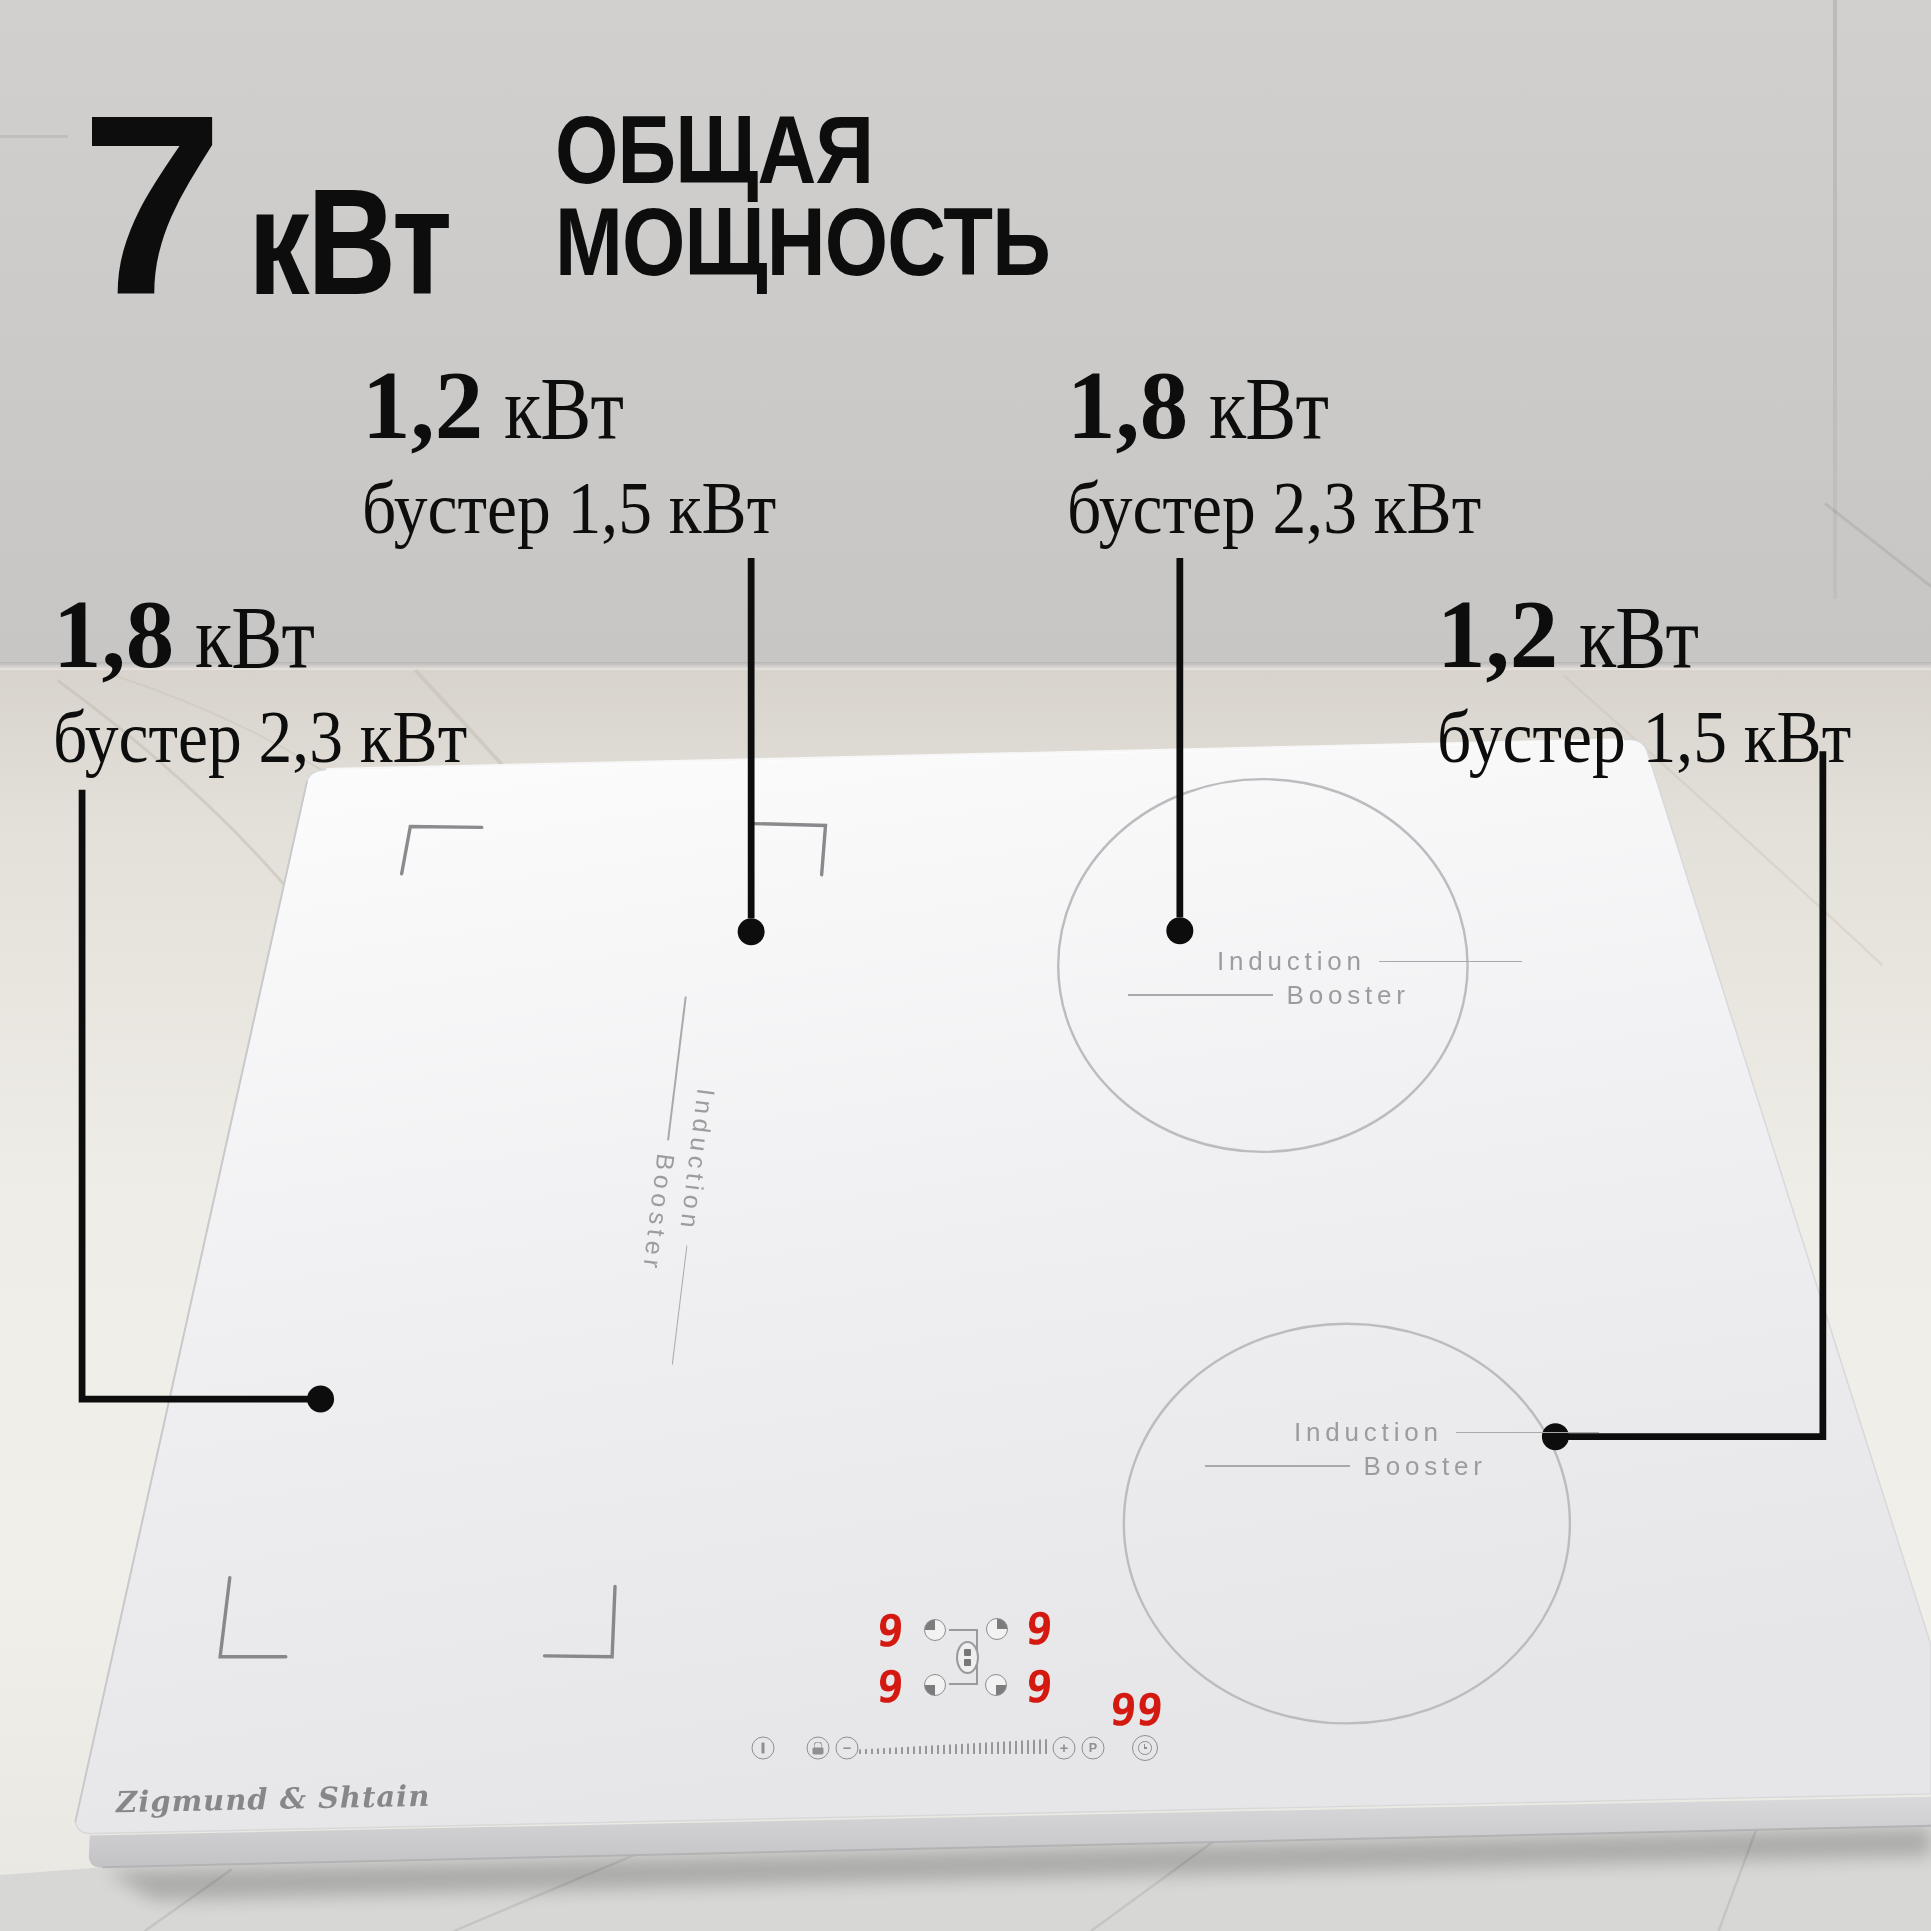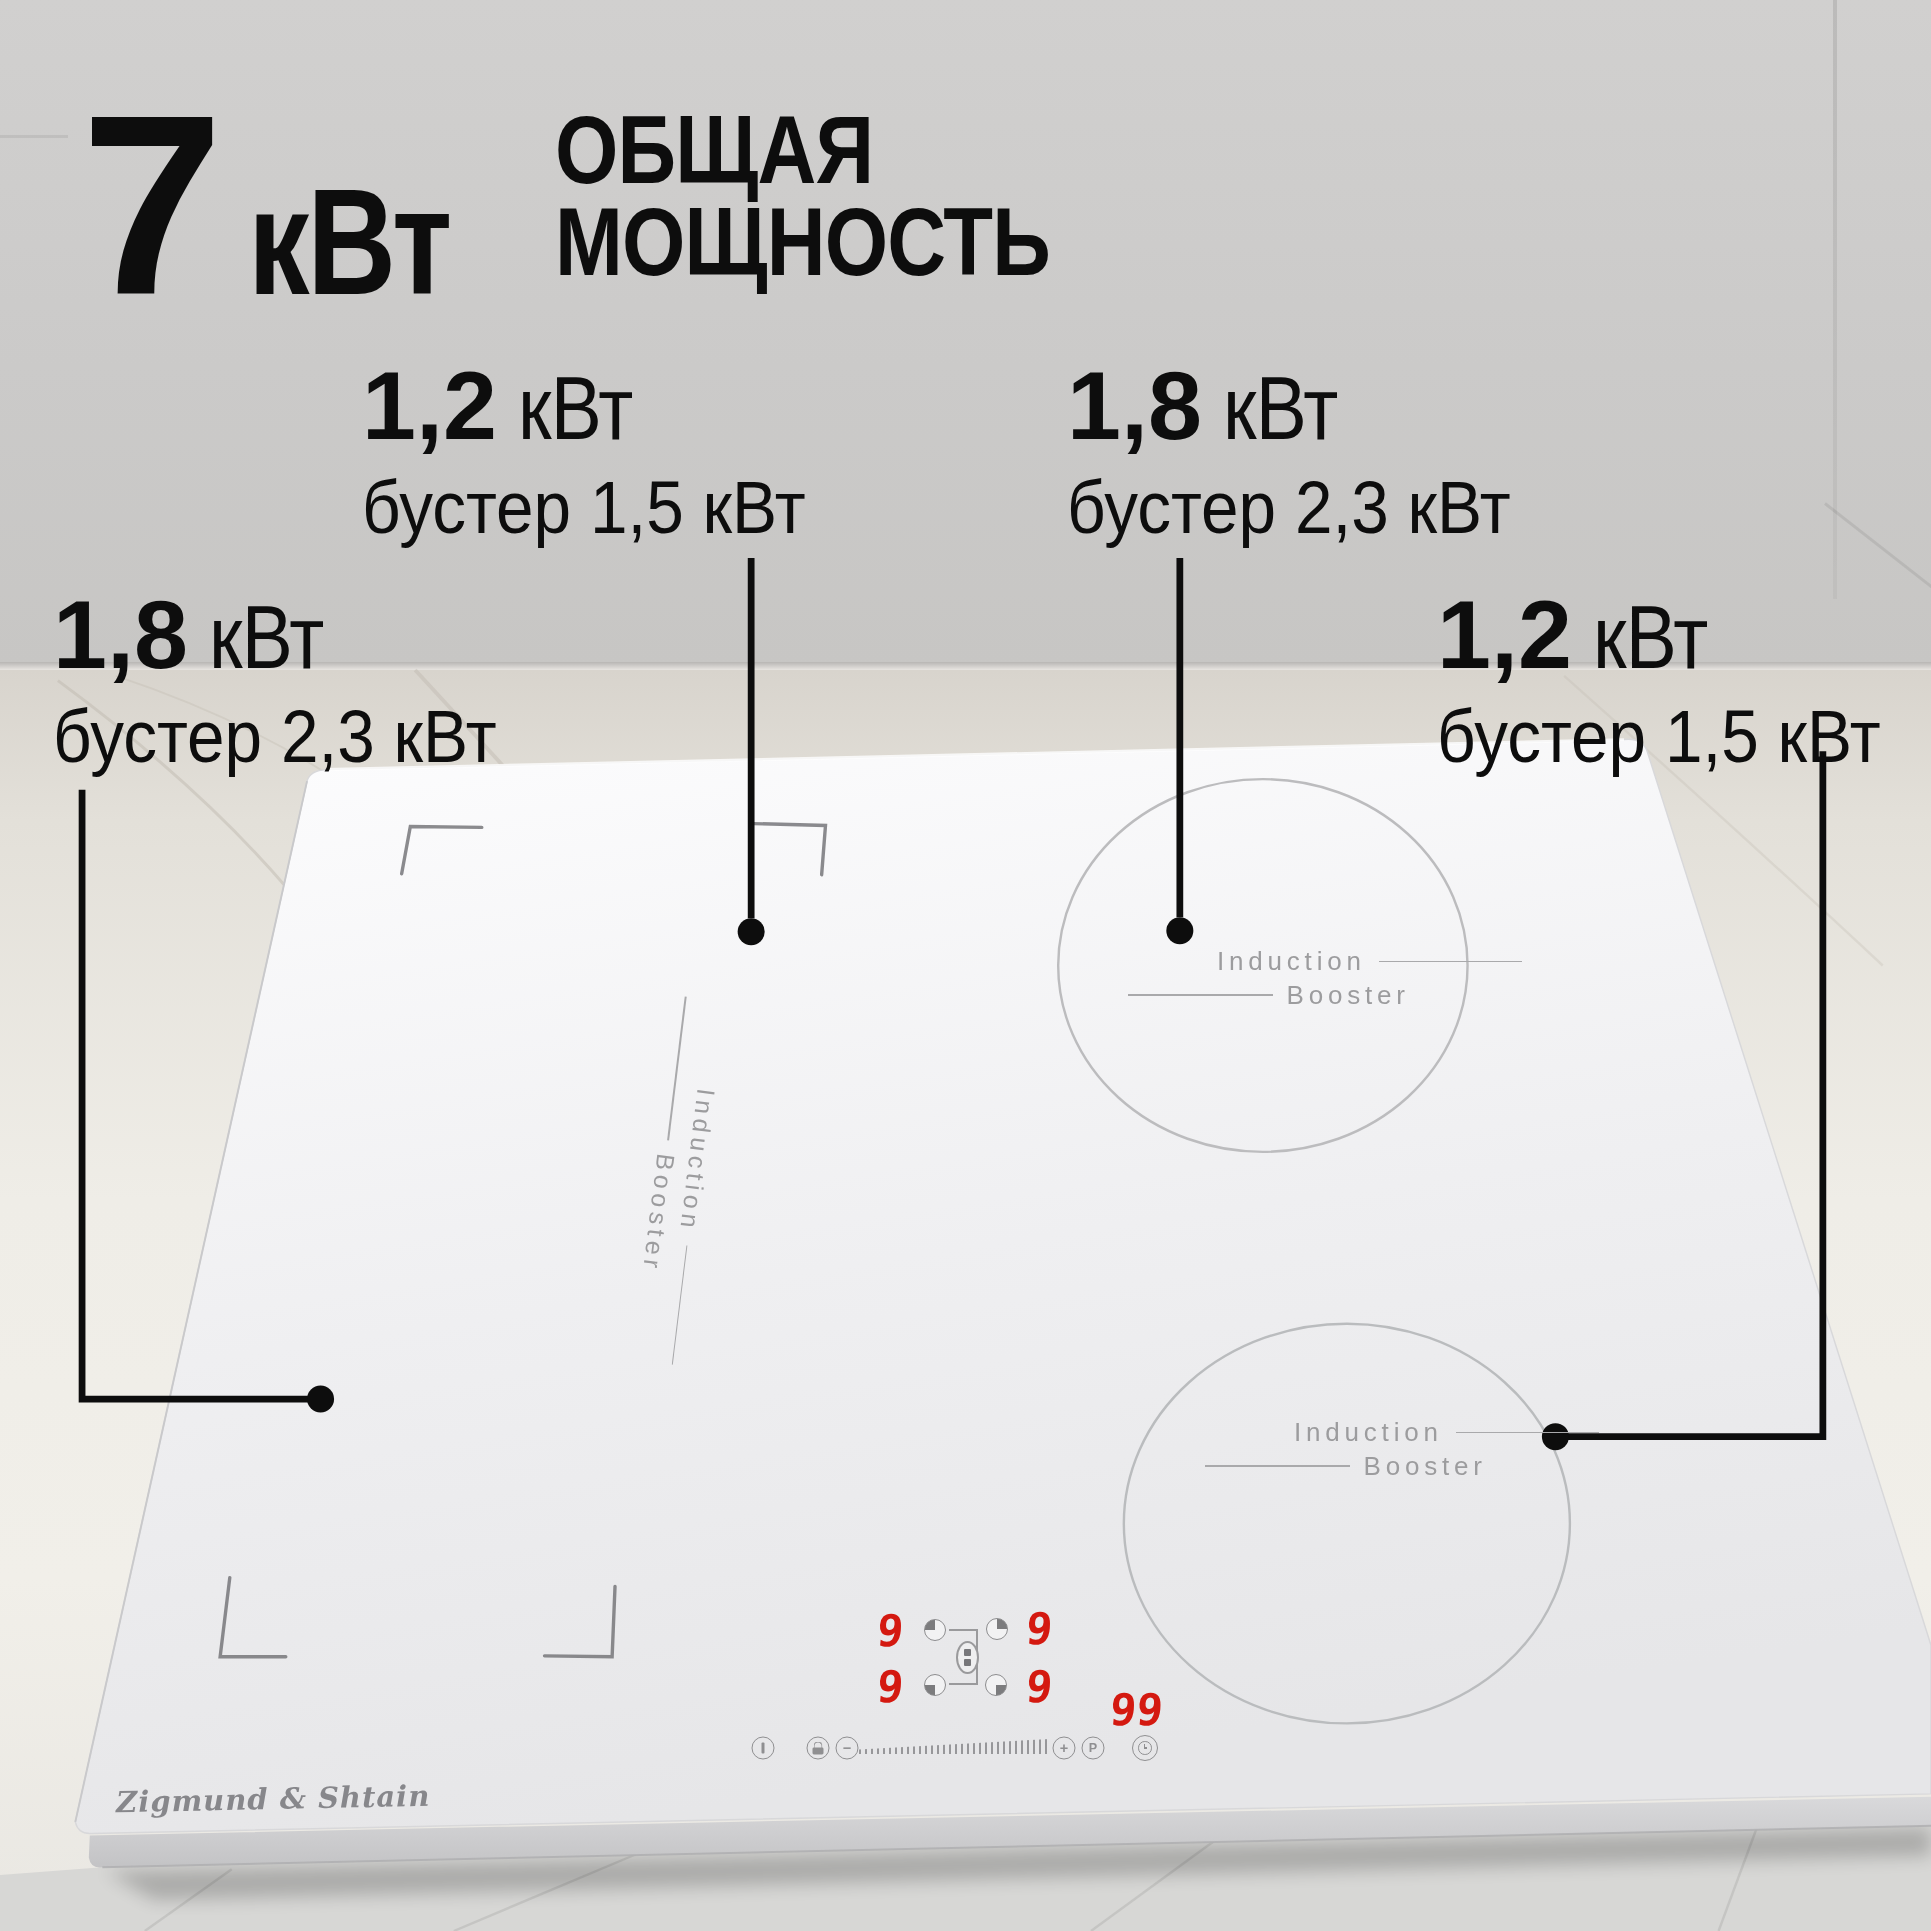--- a/index.html
+++ b/index.html
@@ -23,21 +23,21 @@
 
   
   .header{position:absolute;left:81px;top:77px;z-index:5;display:flex;align-items:baseline;white-space:nowrap;}
   .h-val{font-size:256px;font-weight:700;line-height:1;}
   .h-unit{font-size:150px;font-weight:700;line-height:1;margin-left:25px;display:inline-block;
           transform:scaleX(.82);transform-origin:left bottom;letter-spacing:-2.9px;}
   .h-title{position:absolute;left:555px;top:104px;z-index:5;font-size:97px;font-weight:700;
           line-height:92px;letter-spacing:-1px;transform:scaleX(.84);transform-origin:left top;white-space:nowrap;}
 
   
-  .callout{position:absolute;z-index:5;white-space:nowrap;}
+  .callout{position:absolute;z-index:5;white-space:nowrap;font-family:Liberation Serif, serif;}
   .co-num{font-size:97px;font-weight:700;line-height:1;}
   .co-unit{font-size:89px;font-weight:400;line-height:1;margin-left:21px;display:inline-block;
            transform:scaleX(.86);transform-origin:left bottom;letter-spacing:-1px;}
   .co-boost{font-size:75px;font-weight:400;line-height:1;margin-top:16.4px;display:block;
            transform:scaleX(.90);transform-origin:left top;}
   .c1{left:362px;top:357px;}
   .c2{left:1067px;top:357px;}
   .c3{left:53px;top:586px;}
   .c4{left:1437px;top:586px;}
 

